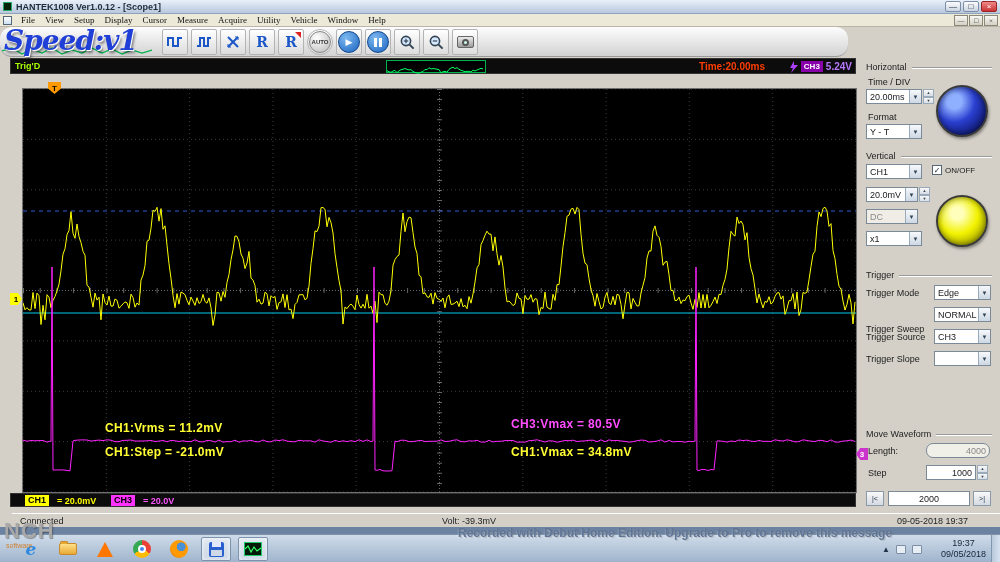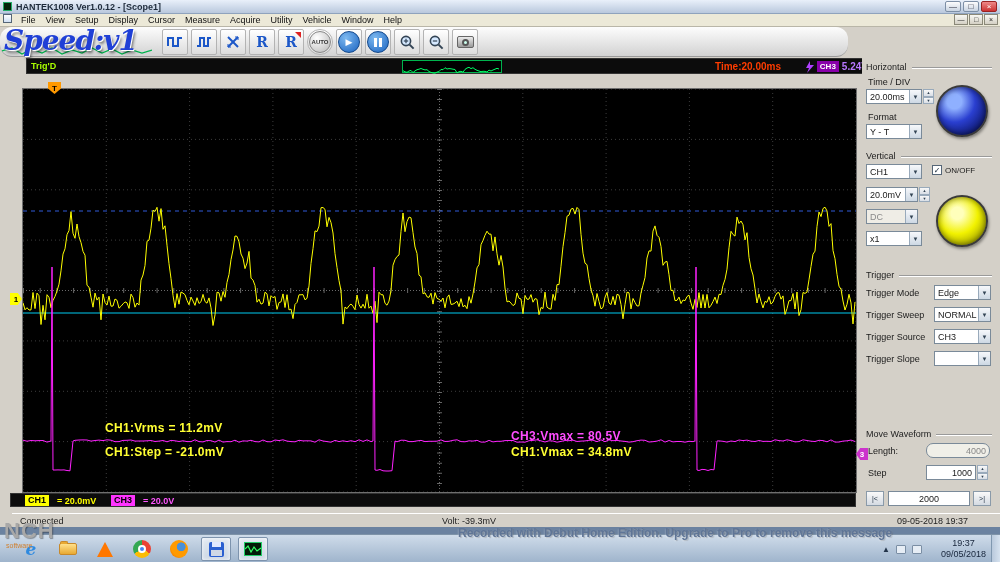--- a/index.html
+++ b/index.html
@@ -9,21 +9,21 @@
 
   
   #titlebar{position:absolute;left:0;top:0;width:1000px;height:14px;background:linear-gradient(#e9f0fa,#b9c8dd);border-bottom:1px solid #8fa3bd;display:flex;align-items:center;font-size:9px;color:#1d2a3a;}
   #title-icon{width:9px;height:9px;margin:0 4px 0 3px;background:#04220a;border:1px solid #2a6;position:relative;}
   #title-text{font-weight:bold;}
   .winbtns{margin-left:auto;display:flex;gap:2px;margin-right:3px;}
   .wbtn{width:16px;height:11px;font-size:8px;line-height:10px;text-align:center;background:linear-gradient(#fdfdfd,#c9d4e2);border:1px solid #7d8fa6;border-radius:2px;color:#223;}
   .wbtn.close{background:linear-gradient(#e88,#c33);color:#fff;border-color:#922;}
 
   
-  #menubar{position:absolute;left:0;top:14px;width:1000px;height:13px;background:#ece9d8;border-bottom:1px solid #b9b6a8;display:flex;font-size:9px;color:#111;}
+  #menubar{position:absolute;left:0;top:14px;width:1000px;height:13px;background:#ece9d8;border-bottom:1px solid #b9b6a8;display:flex;align-items:center;font-size:9px;color:#111;font-family:Liberation Serif, serif;}
   #menu-icon{width:9px;height:9px;margin:0 4px 0 3px;background:linear-gradient(#fff,#cfe0f4);border:1px solid #567;}
   .menu-item{padding:0 5px;height:13px;line-height:13px;cursor:default;}
   .mdibtns{margin-left:auto;display:flex;gap:1px;margin-right:2px;}
   .mbtn{width:14px;height:11px;font-size:7px;line-height:10px;text-align:center;background:linear-gradient(#f8f8f4,#d4d0c4);border:1px solid #8a8878;color:#222;}
 
   
   #toolbar{position:absolute;left:0;top:27px;width:848px;height:30px;background:linear-gradient(#fdfdfd,#d2d2d2);border-bottom:1px solid #9a9a9a;border-radius:12px;}
   #logo-squiggle{position:absolute;left:2px;top:18px;}
   #logo{position:absolute;left:4px;top:-3px;font-family:"DejaVu Serif",serif;font-style:italic;font-weight:bold;font-size:28px;color:#1f3fd6;text-shadow:1px 1px 0 #ffffff,2px 3px 3px rgba(0,0,0,.5);letter-spacing:-1px;}
   #tbuttons{position:absolute;left:162px;top:2px;display:flex;gap:3px;align-items:center;}
@@ -31,33 +31,33 @@
   .ic{stroke:#1c57c8;fill:none;stroke-width:2;}
   .rletter{font-family:"DejaVu Serif",serif;font-weight:bold;font-size:14px;color:#1c57c8;}
   .rmark{position:absolute;top:2px;right:2px;width:0;height:0;border-left:6px solid transparent;border-top:6px solid #d22;}
   .auto-circle{width:22px;height:22px;border-radius:50%;background:radial-gradient(circle at 35% 30%,#fff,#b8b8b8);border:1px solid #888;font-size:6px;font-weight:bold;color:#333;display:flex;align-items:center;justify-content:center;}
   .playcirc{width:22px;height:22px;border-radius:50%;background:radial-gradient(circle at 35% 30%,#7db9f0,#1a63c0);border:1px solid #12488c;display:flex;align-items:center;justify-content:center;color:#fff;font-size:9px;}
   .pbar{width:3px;height:9px;background:#fff;margin:0 1px;display:inline-block;}
   .camera{width:17px;height:12px;background:linear-gradient(#ececec,#9a9a9a);border:1px solid #666;border-radius:2px;display:flex;align-items:center;justify-content:center;}
   .lens{width:7px;height:7px;border-radius:50%;border:2px solid #555;background:#cfe;}
 
   
-  #infostrip{position:absolute;left:10px;top:58px;width:846px;height:16px;background:#0c0c0c;border:1px solid #333;margin-left:16px;}
+  #infostrip{position:absolute;left:10px;top:58px;width:846px;height:16px;background:#0c0c0c;border:1px solid #333;}
   #trigd{position:absolute;left:4px;top:2px;font-size:9px;font-weight:bold;color:#aaff00;}
   #preview-box{position:absolute;left:375px;top:1px;width:100px;height:13px;background:#000;border:1px solid #00b34d;}
   #time-label{position:absolute;left:688px;top:2px;font-size:10px;font-weight:bold;color:#ff3d00;}
   #ch3-indicator{position:absolute;right:3px;top:1px;height:13px;display:flex;align-items:center;gap:3px;}
   #ch3-chip{background:#8800aa;color:#fff;font-size:8px;font-weight:bold;padding:0 3px;line-height:11px;}
   #ch3-val{color:#b878ff;font-size:10px;font-weight:bold;}
 
   
   #canvas{position:absolute;left:22px;top:88px;width:835px;height:405px;background:#000;border:1px solid #6f6f6f;}
   .meas{position:absolute;font-size:12px;font-weight:bold;letter-spacing:0.3px;}
   .m1{left:82px;top:332px;} .m2{left:82px;top:356px;}
-  .m3{left:488px;top:340px;} .m4{left:488px;top:356px;}
+  .m3{left:488px;top:328px;} .m4{left:488px;top:356px;}
   .marker{position:absolute;font-size:8px;font-weight:bold;color:#000;display:flex;align-items:center;justify-content:center;z-index:5;}
   #marker-t{left:48px;top:82px;width:13px;height:12px;background:#ff9900;clip-path:polygon(0 0,100% 0,100% 55%,50% 100%,0 55%);}
   #marker-ch1{left:10px;top:293px;width:12px;height:12px;background:#ffff00;clip-path:polygon(0 0,65% 0,100% 50%,65% 100%,0 100%);}
   #marker-ch3{left:856px;top:448px;width:12px;height:12px;background:#cc33cc;color:#fff;clip-path:polygon(35% 0,100% 0,100% 100%,35% 100%,0 50%);}
 
   
   #chstrip{position:absolute;left:10px;top:493px;width:846px;height:14px;background:#0c0c0c;border:1px solid #333;font-size:9px;}
   .chip{position:absolute;top:1px;padding:0 3px;font-weight:bold;line-height:11px;color:#000;}
   .chip1{left:14px;background:#ffff00;}
   .chip3{left:100px;background:#ff33ff;}
@@ -336,21 +336,21 @@
     <div class="knob knob-yellow" style="left:74px;top:138px;"></div>
 
     <div class="sechdr" style="top:213px;">
         <span>Trigger</span>
       </div>
     <div class="plabel" style="left:4px;top:231px;">Trigger Mode</div>
     <div class="combo" style="left:72px;top:228px;width:57px;">
       <span class="cval">Edge</span>
         <span class="arrow">▼</span>
     </div>
-    <div class="plabel" style="left:4px;top:253px;">Trigger Sweep</div>
+    <div class="plabel" style="left:4px;top:267px;">Trigger Sweep</div>
     <div class="combo" style="left:72px;top:250px;width:57px;">
       <span class="cval">NORMAL</span>
         <span class="arrow">▼</span>
     </div>
     <div class="plabel" style="left:4px;top:275px;">Trigger Source</div>
     <div class="combo" style="left:72px;top:272px;width:57px;">
       <span class="cval">CH3</span>
         <span class="arrow">▼</span>
     </div>
     <div class="plabel" style="left:4px;top:297px;">Trigger Slope</div>

